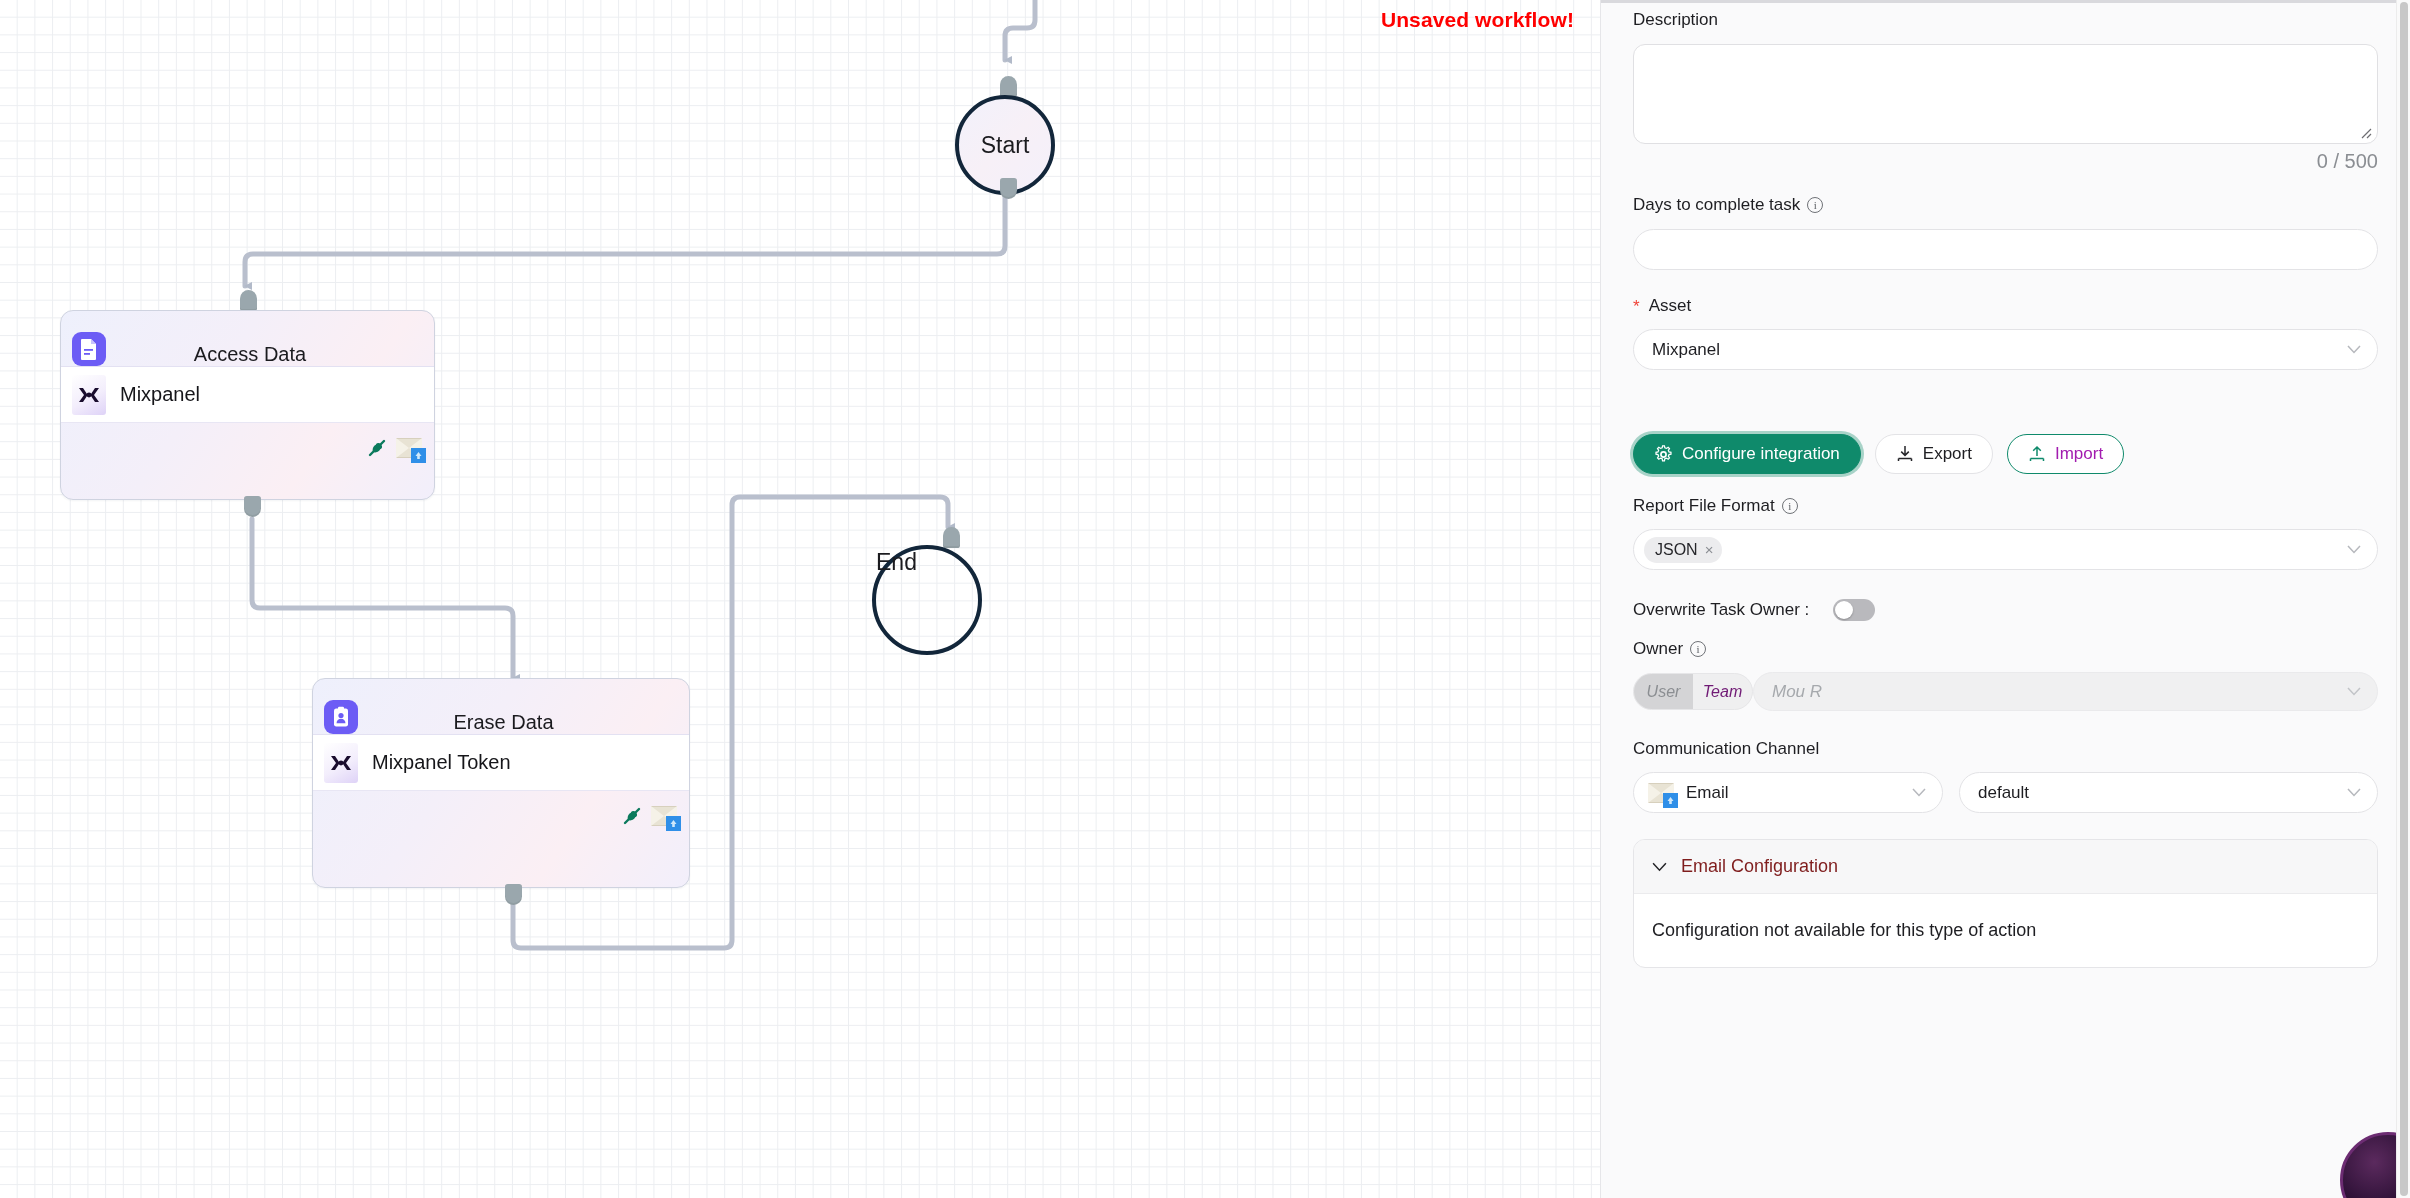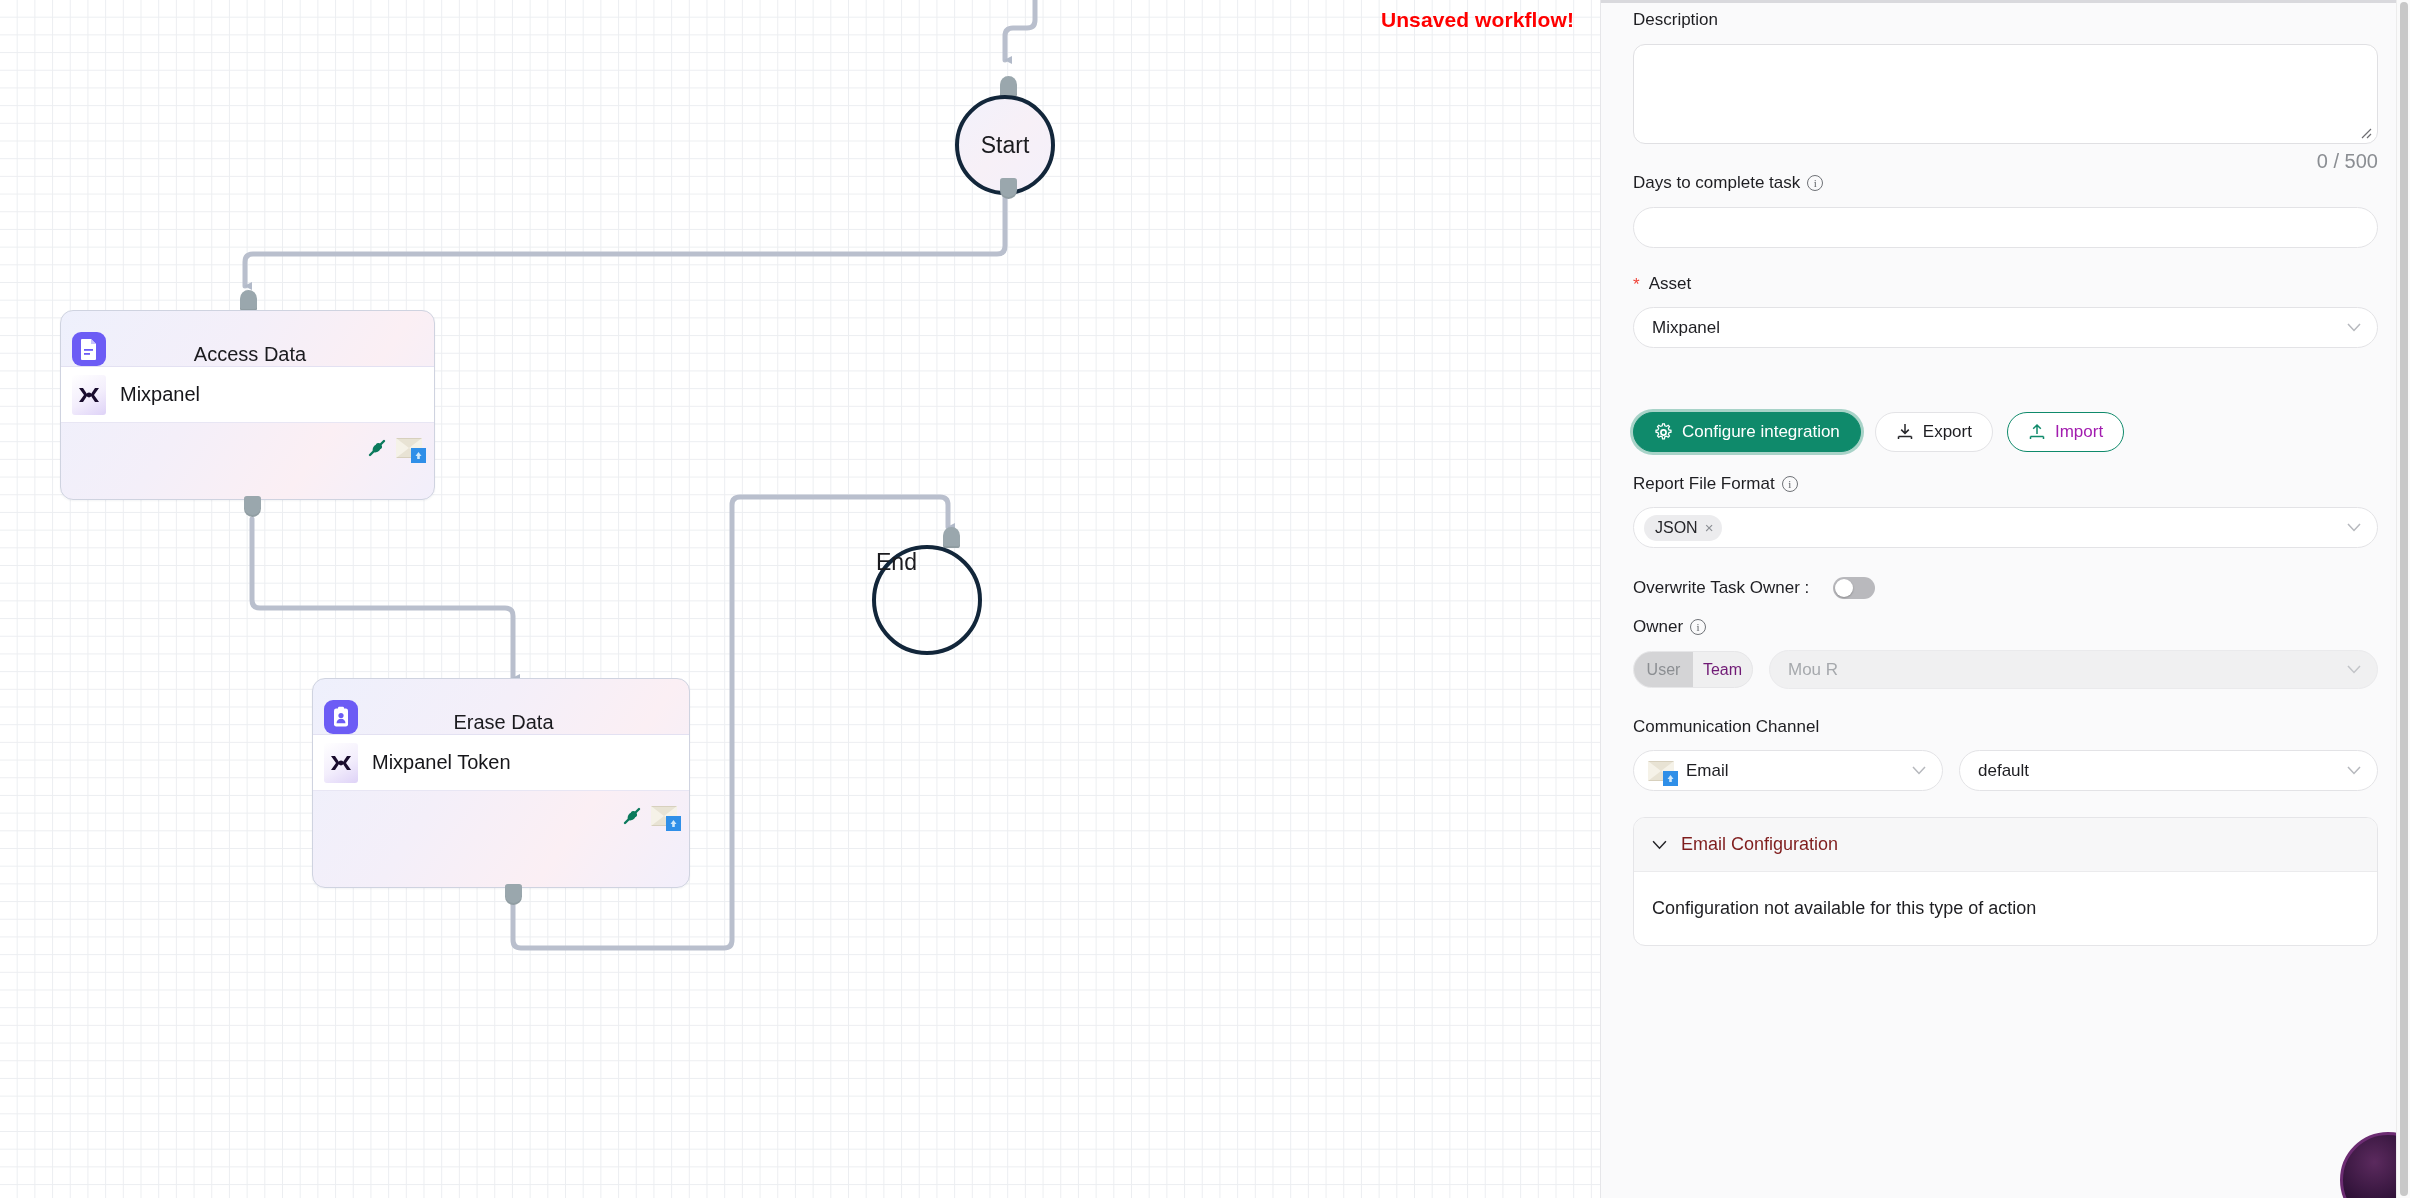--- a/index.html
+++ b/index.html
@@ -188,21 +188,21 @@
   .row-toggle .lbl { font-size:17px; color:#1e1e22; width:200px; }
   .switch {
     width:42px; height:22px; border-radius:11px; background:#b9b9bd;
     position:relative; flex:none;
   }
   .switch .knob {
     position:absolute; left:2px; top:2px; width:18px; height:18px; border-radius:50%;
     background:#fff; box-shadow:0 1px 2px rgba(0,0,0,.25);
   }
 
-  .owner-row { display:flex; gap:16px; margin-top:13px; align-items:center; }
+  .owner-row { display:flex; margin-top:13px; align-items:center;font-style:italic; }
   .seg {
     display:flex; height:37px; border-radius:19px; overflow:hidden; background:#efeff0;
     border:1px solid #e6e6e8; width:120px; flex:none;
   }
   .seg div {
     flex:1; display:flex; align-items:center; justify-content:center;
     font-size:16px; color:#701a75;
   }
   .seg .on { background:#d4d4d6; color:#8b8e92; }
   .select-disabled {
@@ -370,21 +370,21 @@
     <div style="padding-top:10px;">
       <div class="field-label">Description</div>
       <div class="textarea-box">
         <svg class="resize-grip" viewBox="0 0 14 14">
           <path d="M13,4 L4,13 M13,9 L9,13" stroke="#6d6d72" stroke-width="1.2" fill="none"></path>
         </svg>
       </div>
       <div class="char-count">0 / 500</div>
     </div>
 
-    <div style="">
+    <div style="margin-top:22px;">
       <div class="field-label">
         <span>Days to complete task</span>
         <span class="info-i">i</span>
       </div>
       <div class="input-box"></div>
     </div>
 
     <div style="margin-top:26px;">
       <div class="field-label">
         <span class="req-star">*</span>

